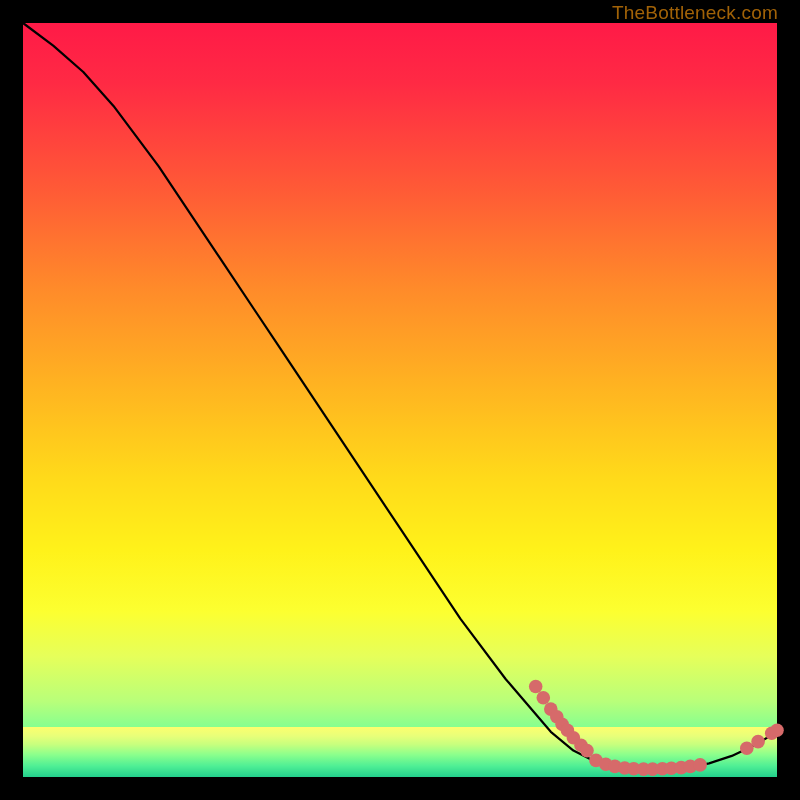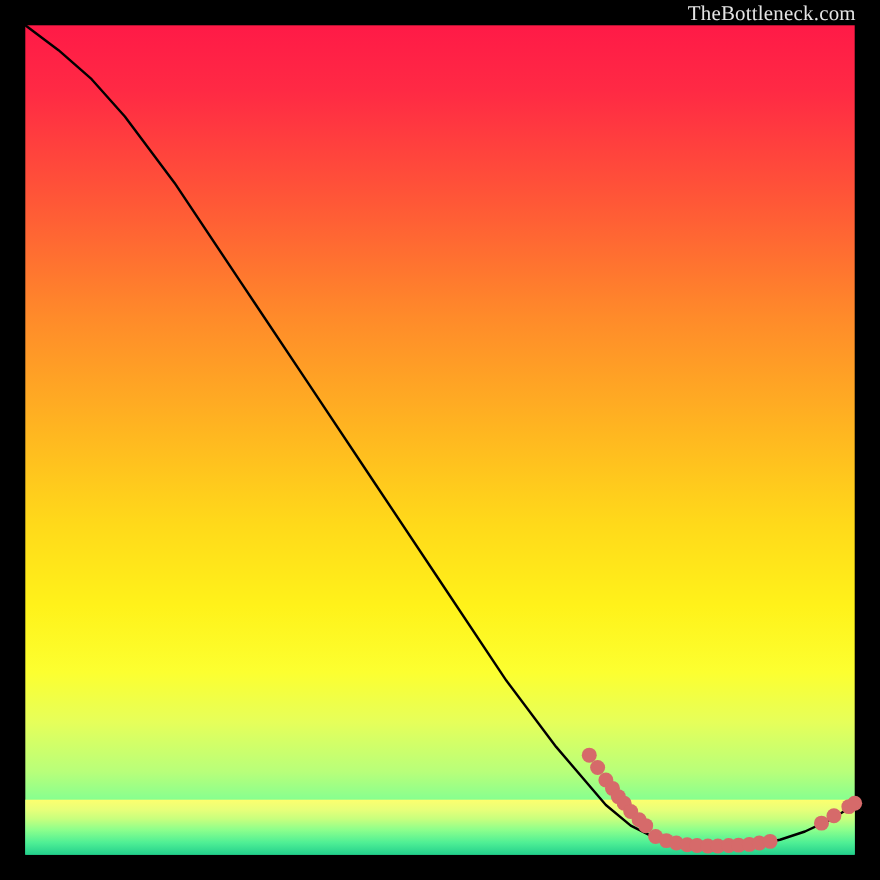--- a/index.html
+++ b/index.html
@@ -42,23 +42,23 @@
       #e8ff79 18%,
       #c7ff7e 35%,
       #8cff8c 55%,
       #4fef95 78%,
       #23d08c 100%);
   }
   .watermark {
     position: absolute;
     top: 2px;
     right: 22px;
-    font-family: Liberation Serif, serif;
+    font-family: Liberation Sans, sans-serif;
     font-size: 19px;
-    color: #e5e5e5;
+    color: #a16207;
     letter-spacing: 0.2px;
   }
   svg.overlay {
     position: absolute;
     left: 23px;
     top: 23px;
     width: 754px;
     height: 754px;
     overflow: visible;
   }

